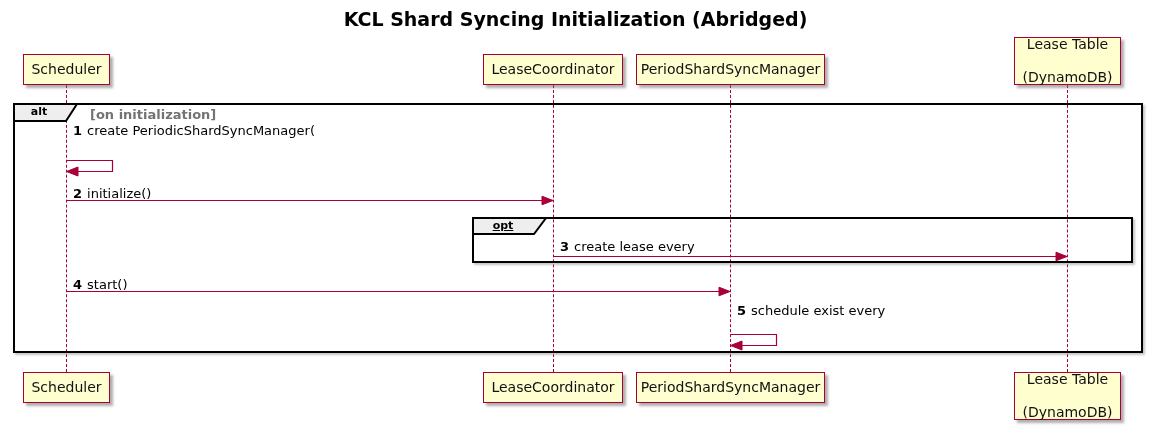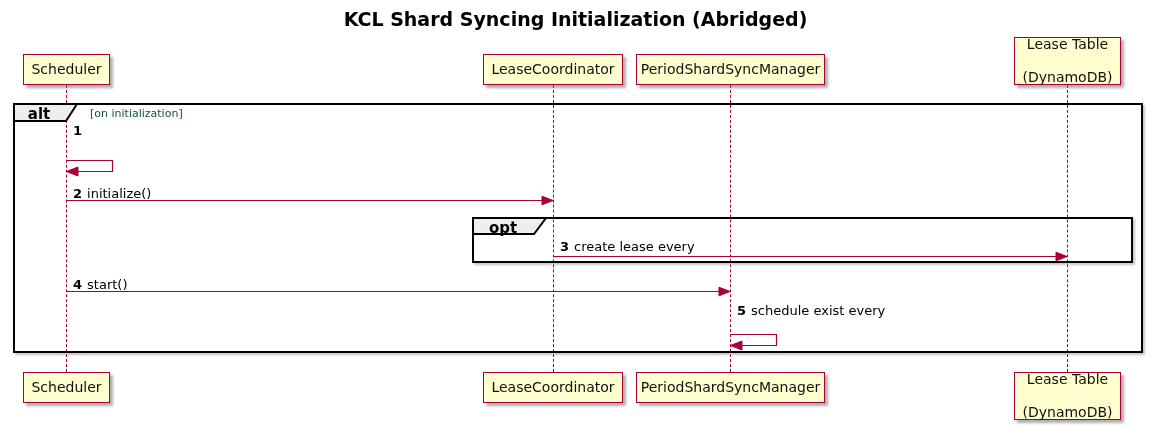--- a/index.html
+++ b/index.html
@@ -45,30 +45,30 @@
   }
   .frame {
     position: absolute;
     border: 2px solid #000;
     background: transparent;
     box-shadow: 2px 2px 2px rgba(140,140,140,0.5);
   }
   .frame-label-svg { position: absolute; }
   .frame-label-text {
     position: absolute;
-    font-size: 15px;
+    font-size: 11px;
     font-weight: bold;
     text-align: center;
     color: #000;
   }
   .condition {
     position: absolute;
-    font-size: 11px;
-    font-weight: normal;
-    color: #14532d;
+    font-size: 13px;
+    font-weight: bold;
+    color: #737373;
     white-space: nowrap;
   }
   .msg {
     position: absolute;
     display: flex;
     align-items: center;
     gap: 5px;
     font-size: 13px;
     color: #000;
     white-space: nowrap;
@@ -119,20 +119,21 @@
 
   <div class="frame" style="left:472px;top:217px;width:661px;height:46px;"></div>
   <svg class="frame-label-svg" style="left:472px;top:217px;" width="77" height="19">
     <polygon points="1,1 74,1 62,17 1,17" fill="#eeeeee" stroke="#000000" stroke-width="2"></polygon>
   </svg>
   <div class="frame-label-text" style="left:473px;top:219px;width:60px;text-decoration:underline;">opt</div>
 
   <div class="msg" style="left:73px;top:123px;">
     <span class="num">1</span>
     <span class="lines">
+      <div class="l1">create PeriodicShardSyncManager(</div>
     </span>
   </div>
 
   <div class="msg" style="left:73px;top:186px;">
     <span class="num">2</span>
     <span>initialize()</span>
   </div>
 
   <div class="msg" style="left:560px;top:239px;">
     <span class="num">3</span>

